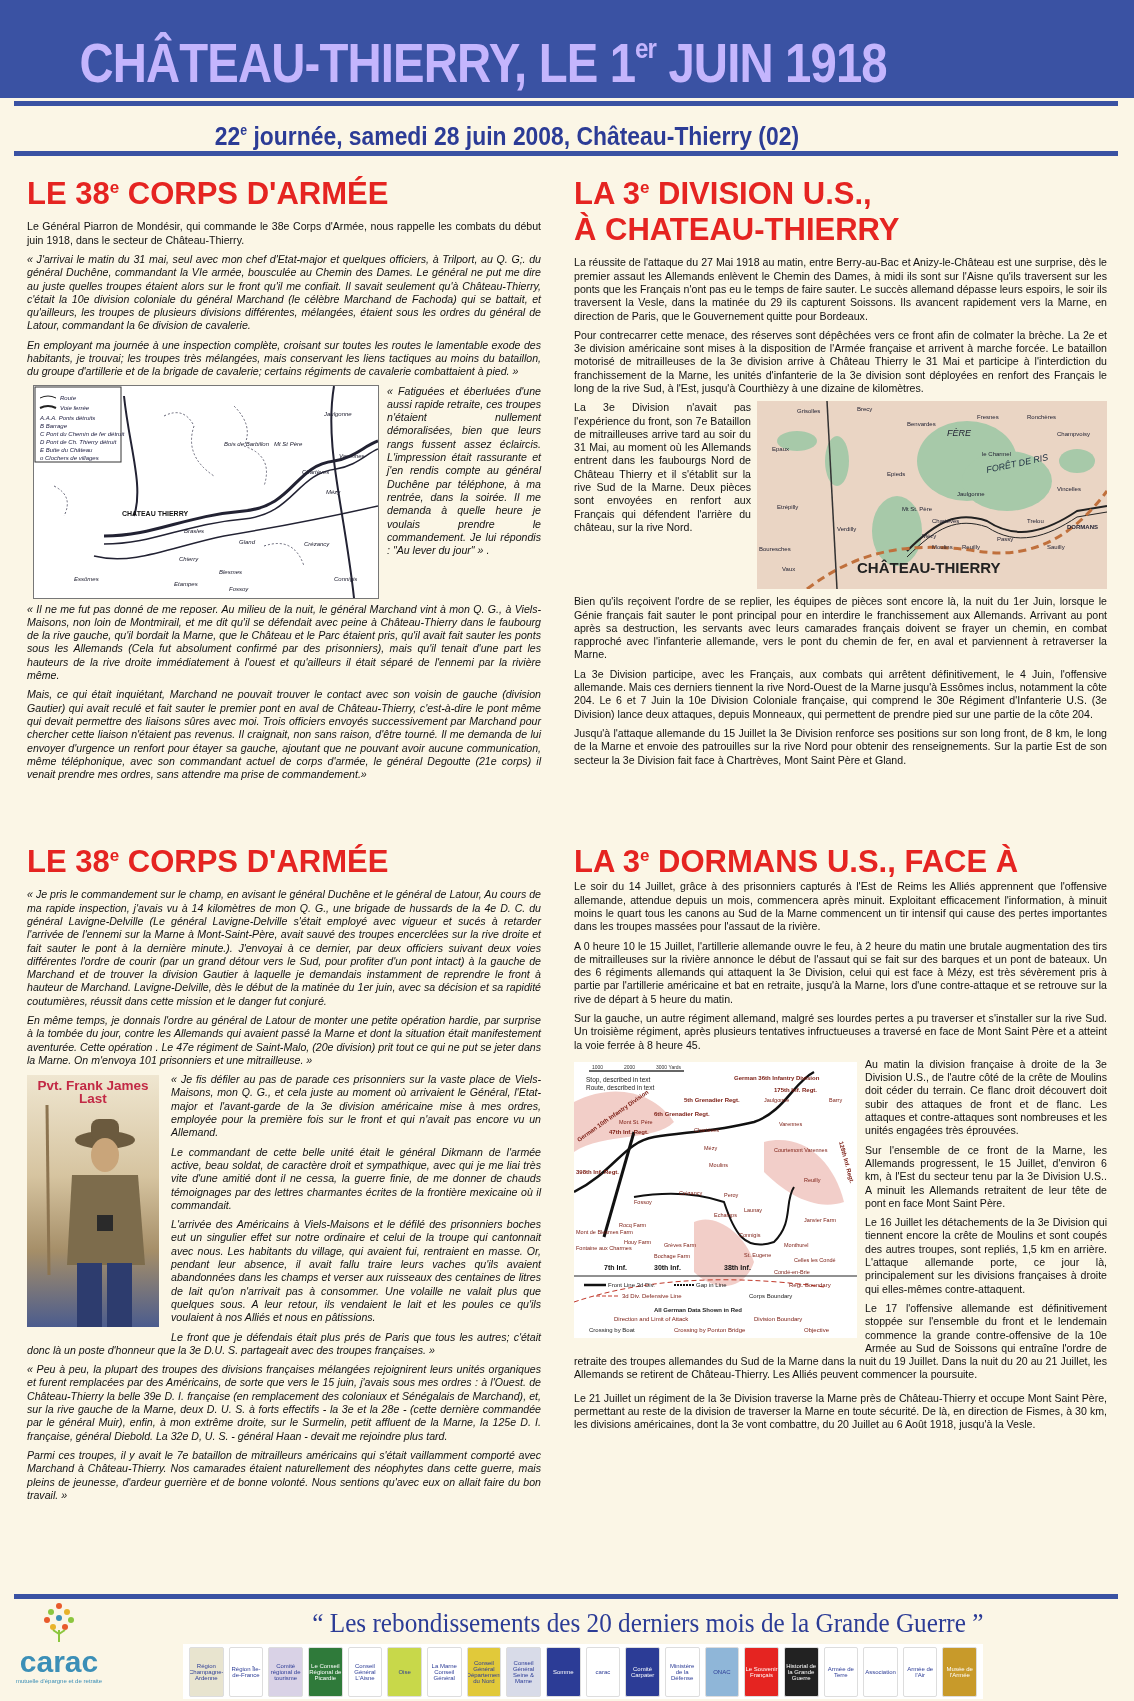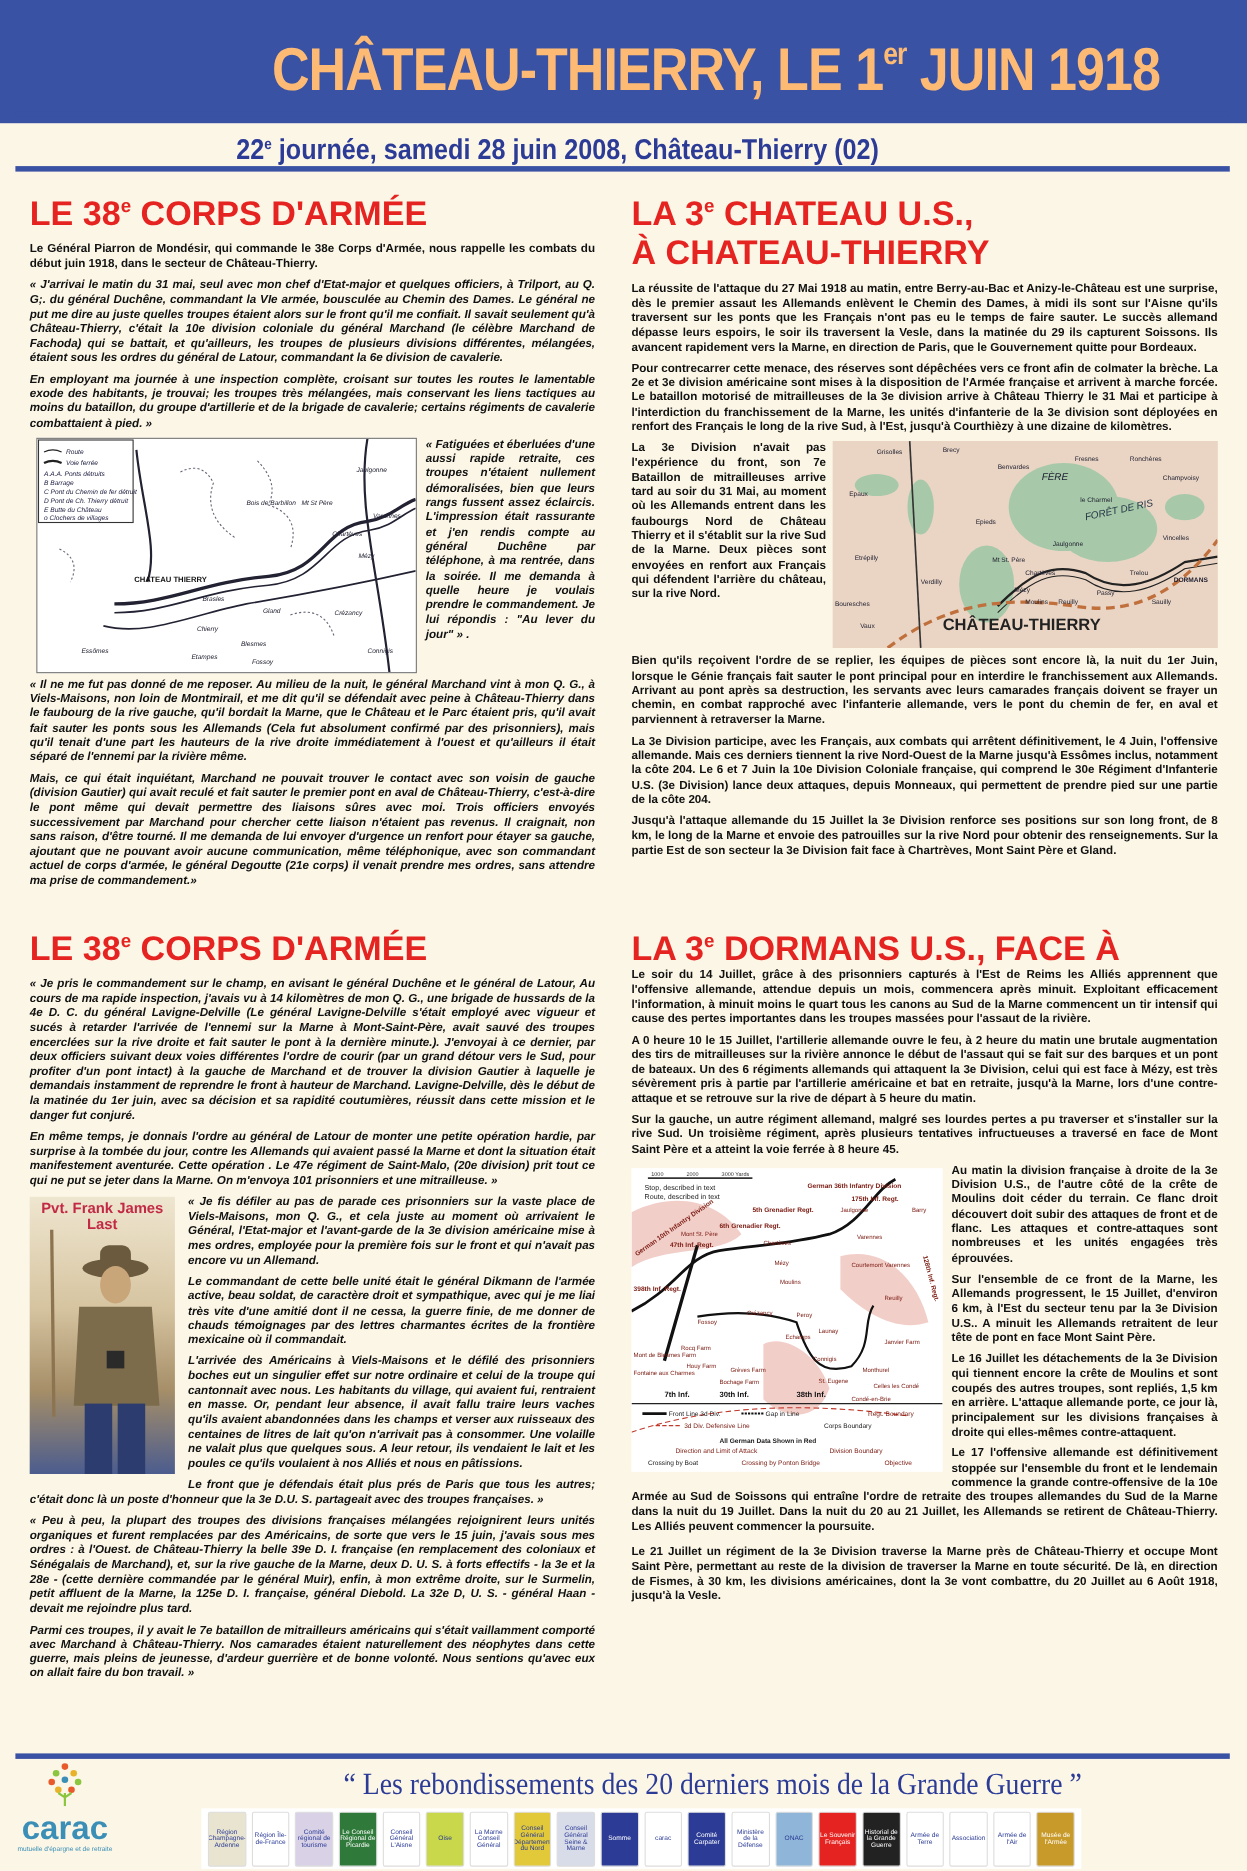--- a/index.html
+++ b/index.html
@@ -1,25 +1,25 @@
 <!DOCTYPE html>
 <html><head>
 <meta charset="utf-8">
 <style>
   html,body{margin:0;padding:0;}
   body{width:1134px;height:1701px;background:#fbf6e6;font-family:"Liberation Sans",sans-serif;color:#111;overflow:hidden;position:relative;}
-  .banner{position:absolute;left:0;top:0;width:1134px;height:112px;background:#3a52a3;color:#fdba74;text-align:right;}
+  .banner{position:absolute;left:0;top:0;width:1134px;height:98px;background:#3a52a3;color:#c4b5fd;text-align:left;}
   .banner h1{margin:0;font-family:"Liberation Sans",sans-serif;font-weight:bold;font-size:55px;line-height:98px;letter-spacing:-1px;transform:scaleX(0.86);transform-origin:center;white-space:nowrap;}
   .banner sup{font-size:28px;vertical-align:24px;}
   .rule{position:absolute;left:14px;width:1104px;height:5px;background:#3a52a3;}
   .subtitle{position:absolute;left:0;top:108px;width:1014px;text-align:center;color:#2c3c96;font-weight:bold;font-size:26px;line-height:44px;}
   .subtitle span.inner{display:inline-block;transform:scaleX(0.88);}
   .subtitle sup{font-size:14px;}
   .col{position:absolute;font-size:10.6px;line-height:13.3px;}
-  .col p{margin:0 0 6px 0;text-align:justify;font-weight:bold;}
+  .col p{margin:0 0 6px 0;text-align:justify;font-weight:normal;}
   .col p.it{font-style:italic;}
   .col sup{font-size:7px;}
   h2.sec{color:#e52421;font-weight:bold;text-align:left;margin:0;font-size:31px;line-height:36px;}
   h2.sec sup{font-size:17px;}
   .map1{float:left;width:344px;height:212px;margin:0 8px 4px 6px;background:#fff;border:1px solid #777;position:relative;overflow:hidden;}
   .map2{float:right;width:350px;height:188px;margin:0 0 6px 6px;background:#e9d3c0;position:relative;overflow:hidden;}
   .map3{float:left;width:283px;height:276px;margin:4px 8px 4px 0;background:#fff;position:relative;overflow:hidden;}
   .photo{float:left;width:132px;height:252px;margin:2px 12px 4px 26px;background:linear-gradient(180deg,#efe6d0 0%,#d6c4a0 40%,#a58e68 70%,#4b5c8e 100%);position:relative;}
   .photo .cap{position:absolute;top:4px;left:0;width:100%;text-align:center;color:#c22945;font-weight:bold;font-size:13.5px;}
   .footer-title{position:absolute;left:156px;top:1603px;width:984px;text-align:center;font-family:"Liberation Serif",serif;color:#2c3c96;font-size:28px;line-height:40px;}
@@ -92,21 +92,21 @@
         <text x="240" y="60">Mt St Père</text>
       </g>
     </svg>
   </div>
   <p class="it">« Fatiguées et éberluées d'une aussi rapide retraite, ces troupes n'étaient nullement démoralisées, bien que leurs rangs fussent assez éclaircis. L'impression était rassurante et j'en rendis compte au général Duchêne par téléphone, à ma rentrée, dans la soirée. Il me demanda à quelle heure je voulais prendre le commandement. Je lui répondis : "Au lever du jour" » .</p>
   <p class="it" style="clear:both">« Il ne me fut pas donné de me reposer. Au milieu de la nuit, le général Marchand vint à mon Q. G., à Viels-Maisons, non loin de Montmirail, et me dit qu'il se défendait avec peine à Château-Thierry dans le faubourg de la rive gauche, qu'il bordait la Marne, que le Château et le Parc étaient pris, qu'il avait fait sauter les ponts sous les Allemands (Cela fut absolument confirmé par des prisonniers), mais qu'il tenait d'une part les hauteurs de la rive droite immédiatement à l'ouest et qu'ailleurs il était séparé de l'ennemi par la rivière même.</p>
   <p class="it">Mais, ce qui était inquiétant, Marchand ne pouvait trouver le contact avec son voisin de gauche (division Gautier) qui avait reculé et fait sauter le premier pont en aval de Château-Thierry, c'est-à-dire le pont même qui devait permettre des liaisons sûres avec moi. Trois officiers envoyés successivement par Marchand pour chercher cette liaison n'étaient pas revenus. Il craignait, non sans raison, d'être tourné. Il me demanda de lui envoyer d'urgence un renfort pour étayer sa gauche, ajoutant que ne pouvant avoir aucune communication, même téléphonique, avec son commandant actuel de corps d'armée, le général Degoutte (21e corps) il venait prendre mes ordres, sans attendre ma prise de commandement.»</p>
 </div>
 
 <div class="col" style="left:574px;top:170px;width:533px;">
-  <h2 class="sec"><span>LA 3</span><sup>e</sup><span> CHATEAU U.S.,</span></h2>
+  <h2 class="sec"><span>LA 3</span><sup>e</sup><span> DIVISION U.S.,</span></h2>
   <h2 class="sec" style="margin-bottom:8px">À CHATEAU-THIERRY</h2>
   <p>La réussite de l'attaque du 27 Mai 1918 au matin, entre Berry-au-Bac et Anizy-le-Château est une surprise, dès le premier assaut les Allemands enlèvent le Chemin des Dames, à midi ils sont sur l'Aisne qu'ils traversent sur les ponts que les Français n'ont pas eu le temps de faire sauter. Le succès allemand dépasse leurs espoirs, le soir ils traversent la Vesle, dans la matinée du 29 ils capturent Soissons. Ils avancent rapidement vers la Marne, en direction de Paris, que le Gouvernement quitte pour Bordeaux.</p>
   <p>Pour contrecarrer cette menace, des réserves sont dépêchées vers ce front afin de colmater la brèche. La 2e et 3e division américaine sont mises à la disposition de l'Armée française et arrivent à marche forcée. Le bataillon motorisé de mitrailleuses de la 3e division arrive à Château Thierry le 31 Mai et participe à l'interdiction du franchissement de la Marne, les unités d'infanterie de la 3e division sont déployées en renfort des Français le long de la rive Sud, à l'Est, jusqu'à Courthièzy à une dizaine de kilomètres.</p>
   <div class="map2">
     <svg width="350" height="188" viewBox="0 0 350 188">
       <rect width="350" height="188" fill="#ead5c4"></rect>
       <g fill="#9cc7a5" opacity="0.85">
         <ellipse cx="210" cy="60" rx="50" ry="40"></ellipse>
         <ellipse cx="250" cy="80" rx="45" ry="30"></ellipse>
         <ellipse cx="140" cy="130" rx="25" ry="35"></ellipse>

